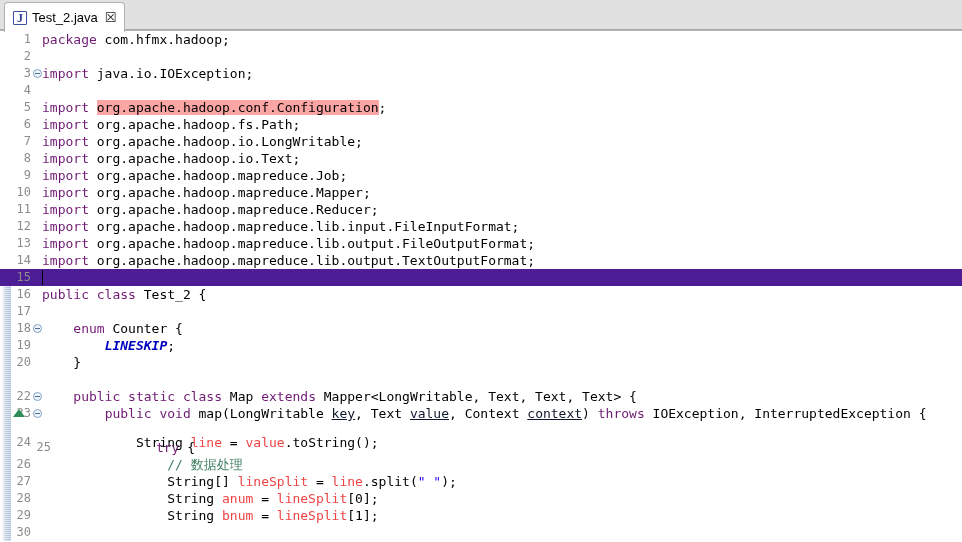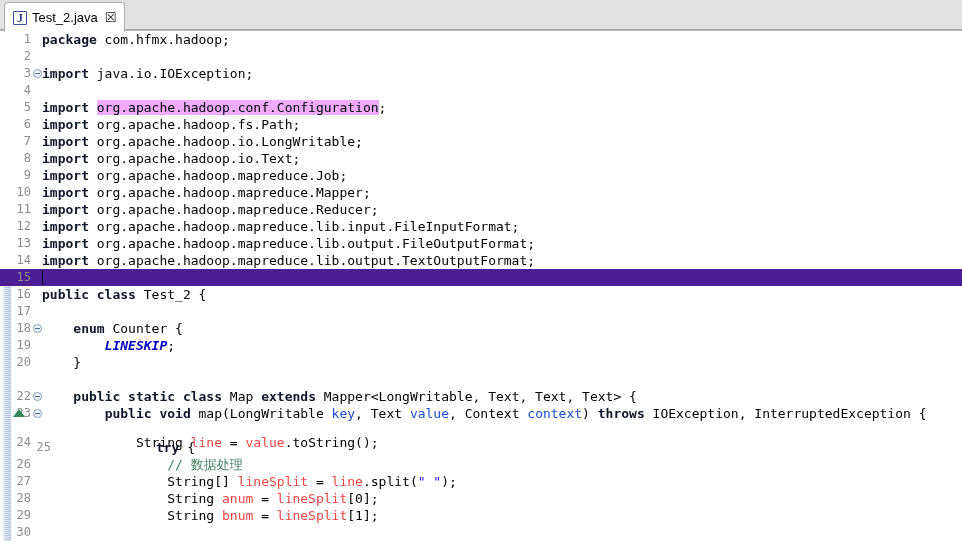--- a/index.html
+++ b/index.html
@@ -195,29 +195,29 @@
     position: absolute;
     left: 42px;
     top: 1px;
     width: 1px;
     height: 15px;
     background: #000000;
     z-index: 4;
   }
 
   
-  .kw      { color: #0f172a; font-weight: bold; }   
+  .kw      { color: #701a75; font-weight: normal; }   
   .plain   { color: #000000; }
   .pkg     { color: #000000; }
   .str     { color: #2a00ff; }
   .cmt     { color: #3f7f5f; }
   .field   { color: #0000c0; font-weight: bold; font-style: italic; }
-  .param   { color: #1d4ed8; }
+  .param   { color: #0f172a; text-decoration: underline; }
   .localvar{ color: #ef4444; }
-  .hl      { background: #f0abfc; }
+  .hl      { background: #fca5a5; }
 </style>
 </head>
 <body>
 
 <div class="tabbar">
   <div class="tab">
     <span class="java-icon">
       <span class="j">J</span>
     </span>
     <span class="tab-title">Test_2.java</span>

